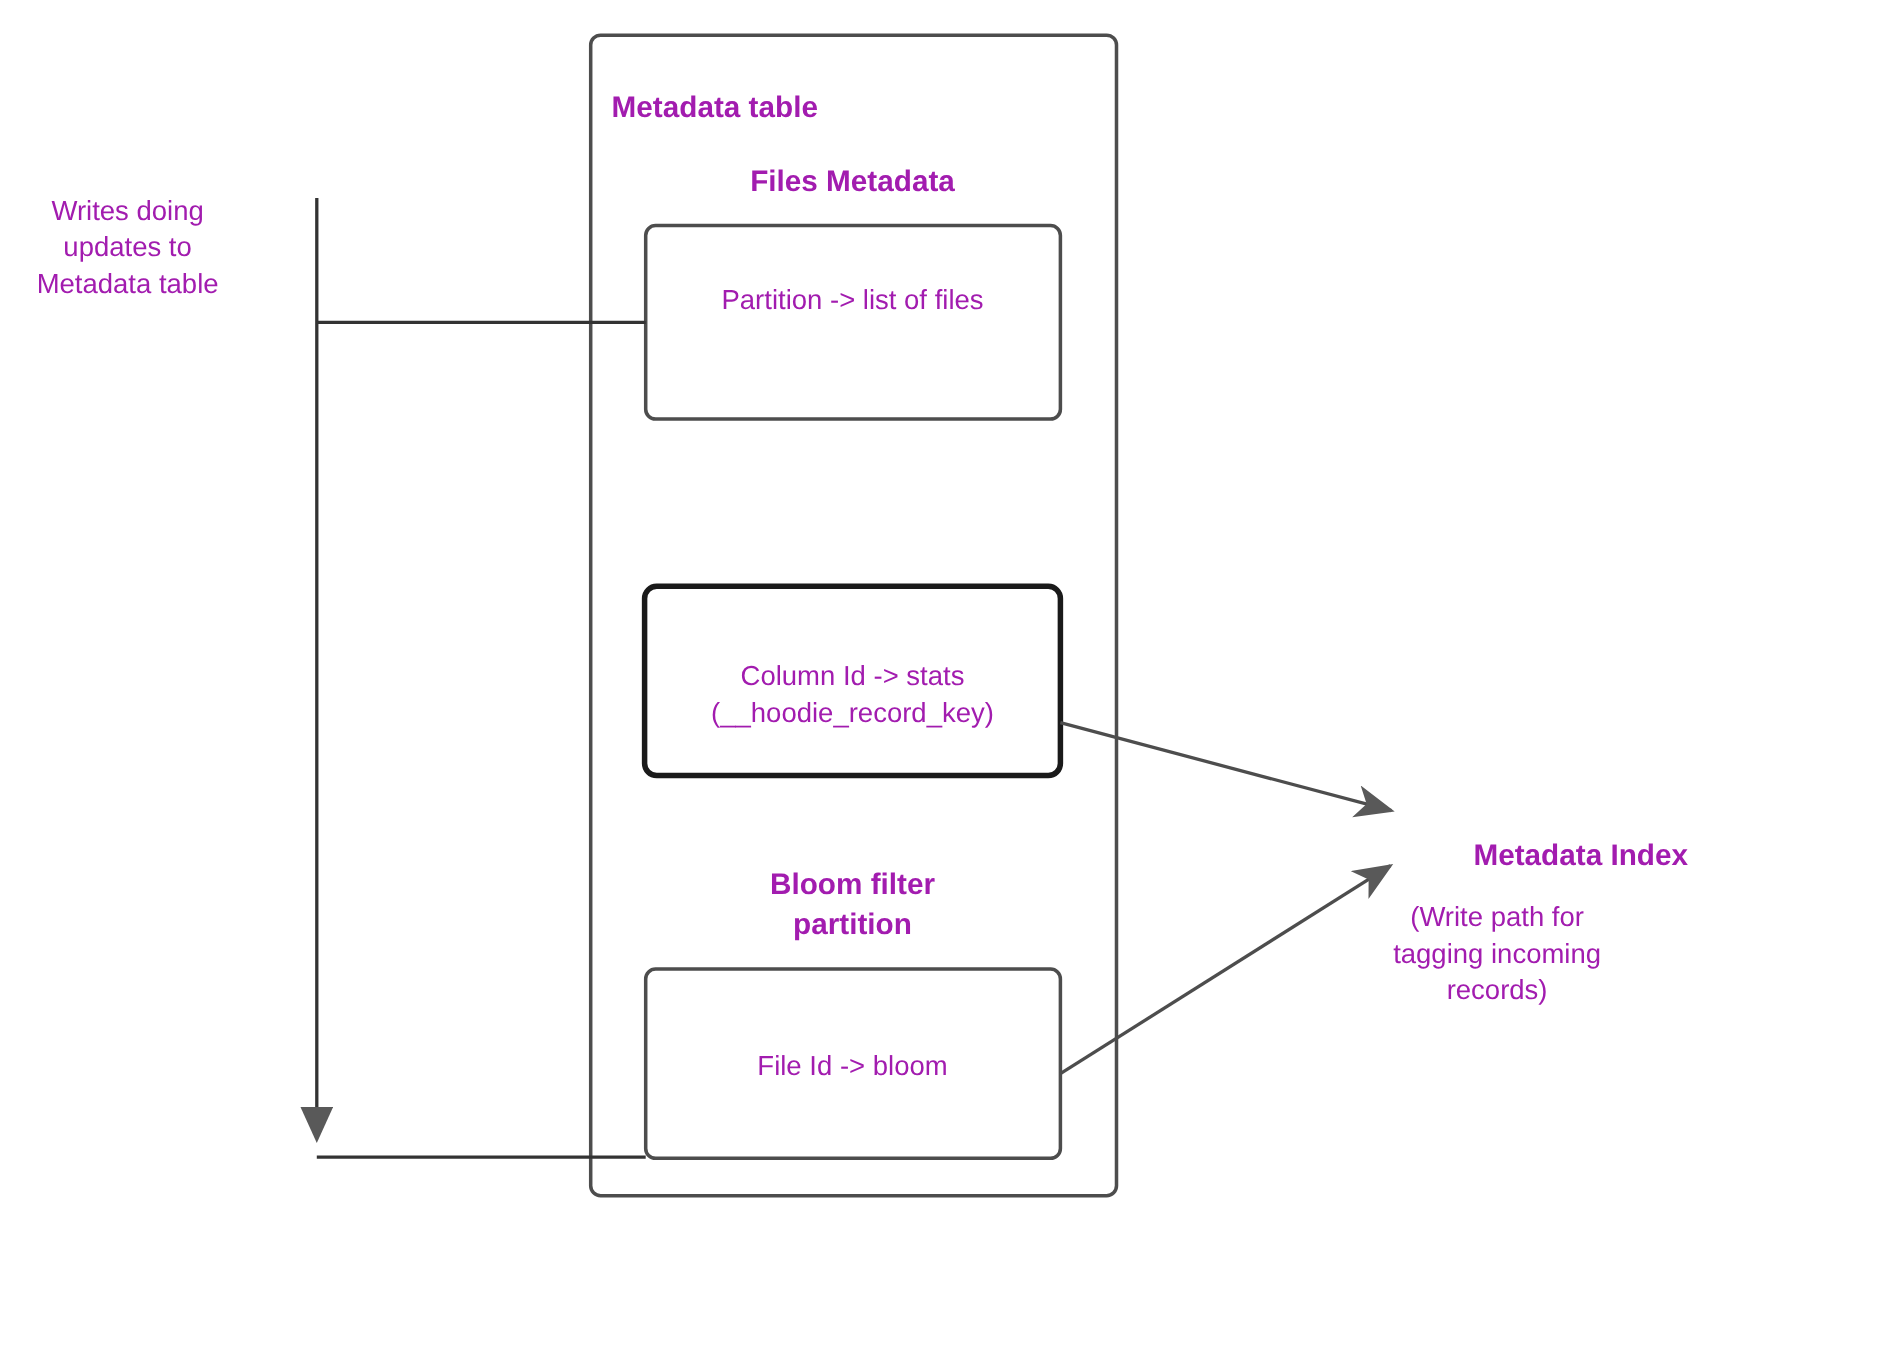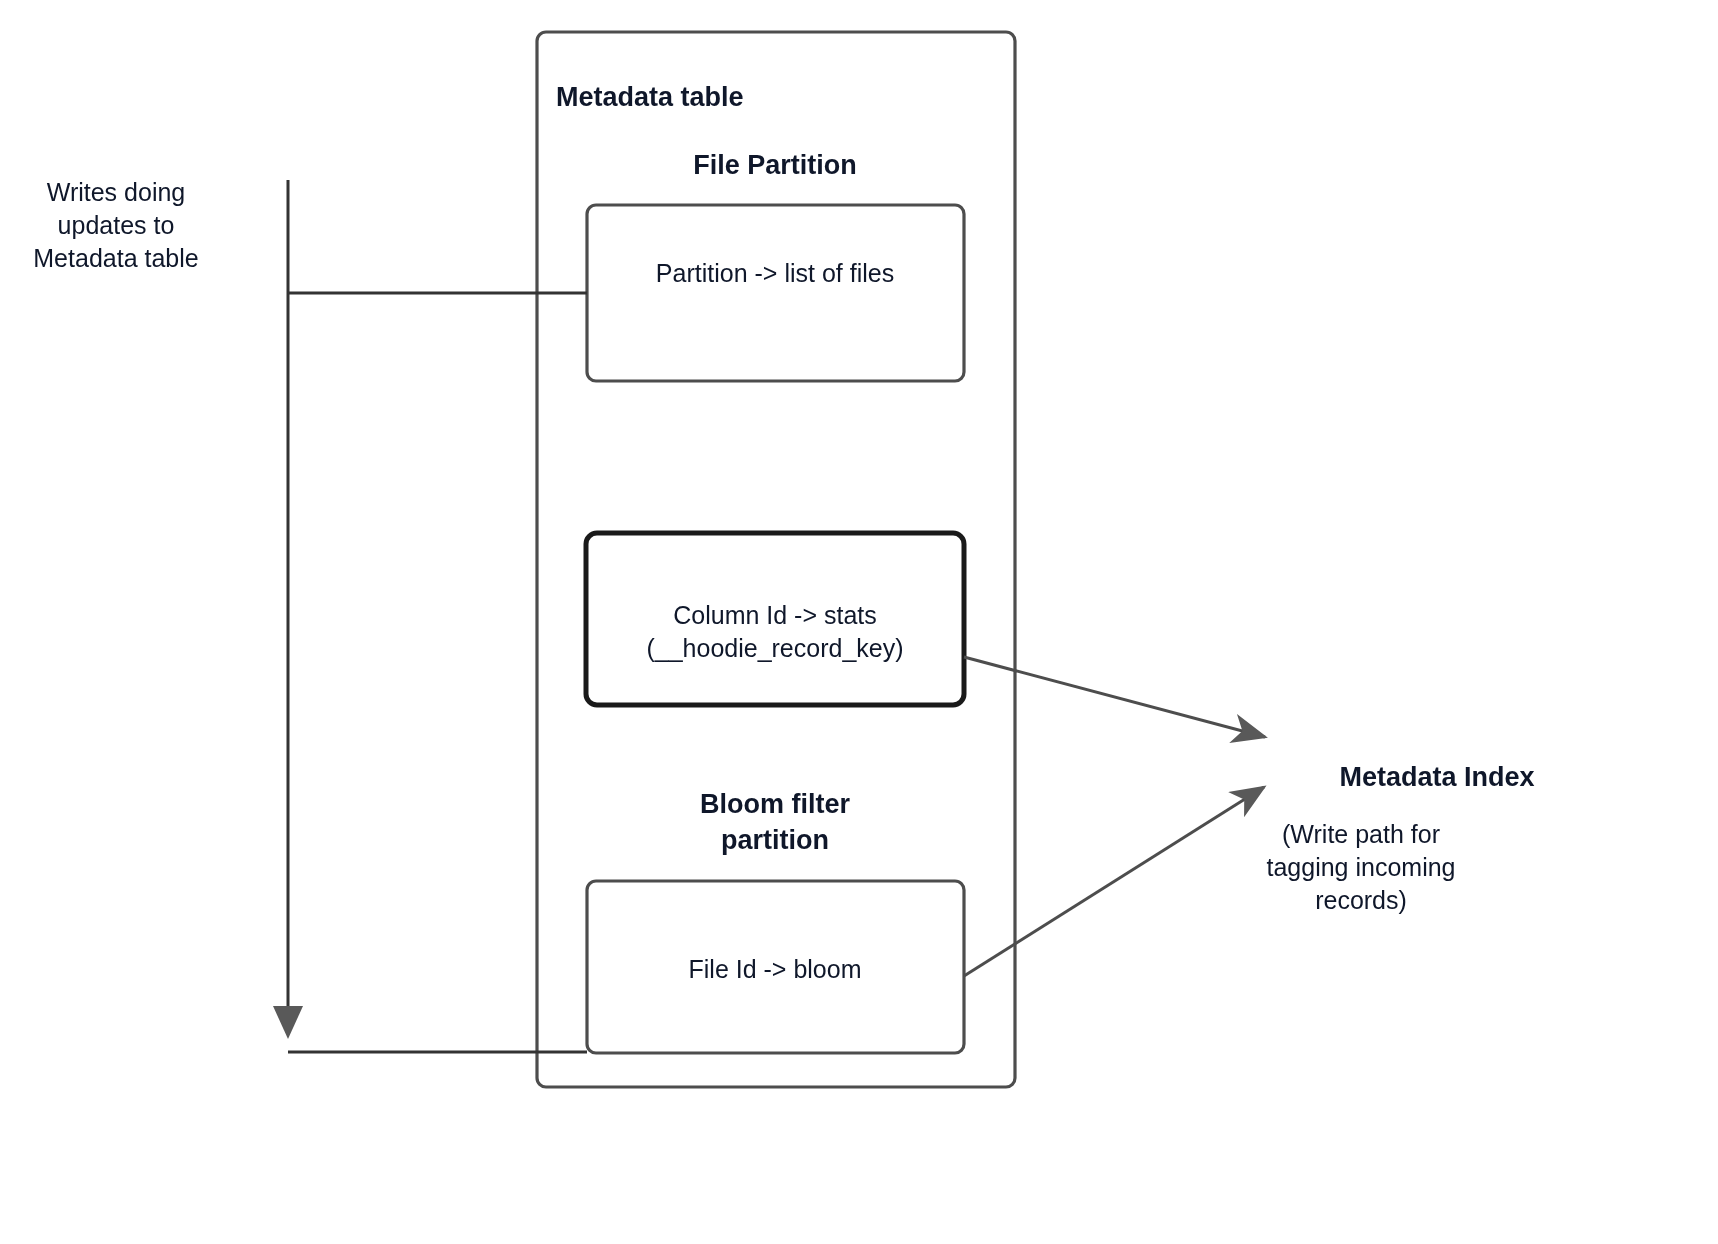--- a/index.html
+++ b/index.html
@@ -22,21 +22,21 @@
     position: absolute;
     left: 0;
     top: 0;
     width: 1718px;
     height: 1244px;
   }
   .txt {
     position: absolute;
     text-align: center;
     line-height: 1.32;
-    color: #0f172a;
+    color: #a21caf;
     white-space: pre-line;
   }
   .bold {
     font-weight: bold;
   }
 
   
   #writes-label {
     left: 8px;
     top: 156px;
@@ -143,21 +143,21 @@
 
     <path d="M964,976 L1264,787" fill="none" stroke="#4d4d4d" stroke-width="3" marker-end="url(#arrow-open)"></path>
   </svg>
 
   <div class="txt" id="writes-label">Writes doing
 updates to
 Metadata table</div>
 
   <div class="txt bold" id="metadata-table-title">Metadata table</div>
 
-  <div class="txt bold" id="files-partition-title">File Partition</div>
+  <div class="txt bold" id="files-partition-title">Files Metadata</div>
 
   <div class="txt" id="files-box-text">Partition -&gt; list of files</div>
 
 
   <div class="txt" id="colstats-box-text">Column Id  -&gt; stats
 (__hoodie_record_key)</div>
 
   <div class="txt bold" id="bloom-filter-title">Bloom filter
 partition</div>
 

